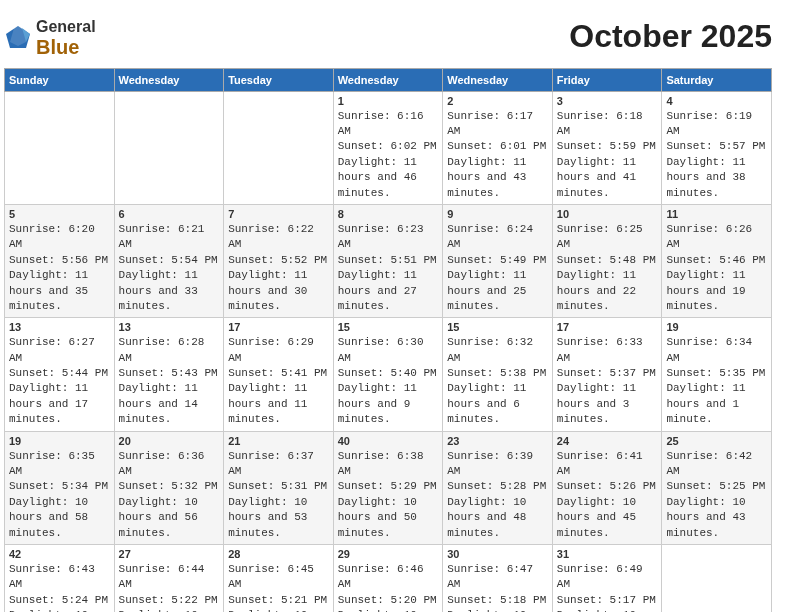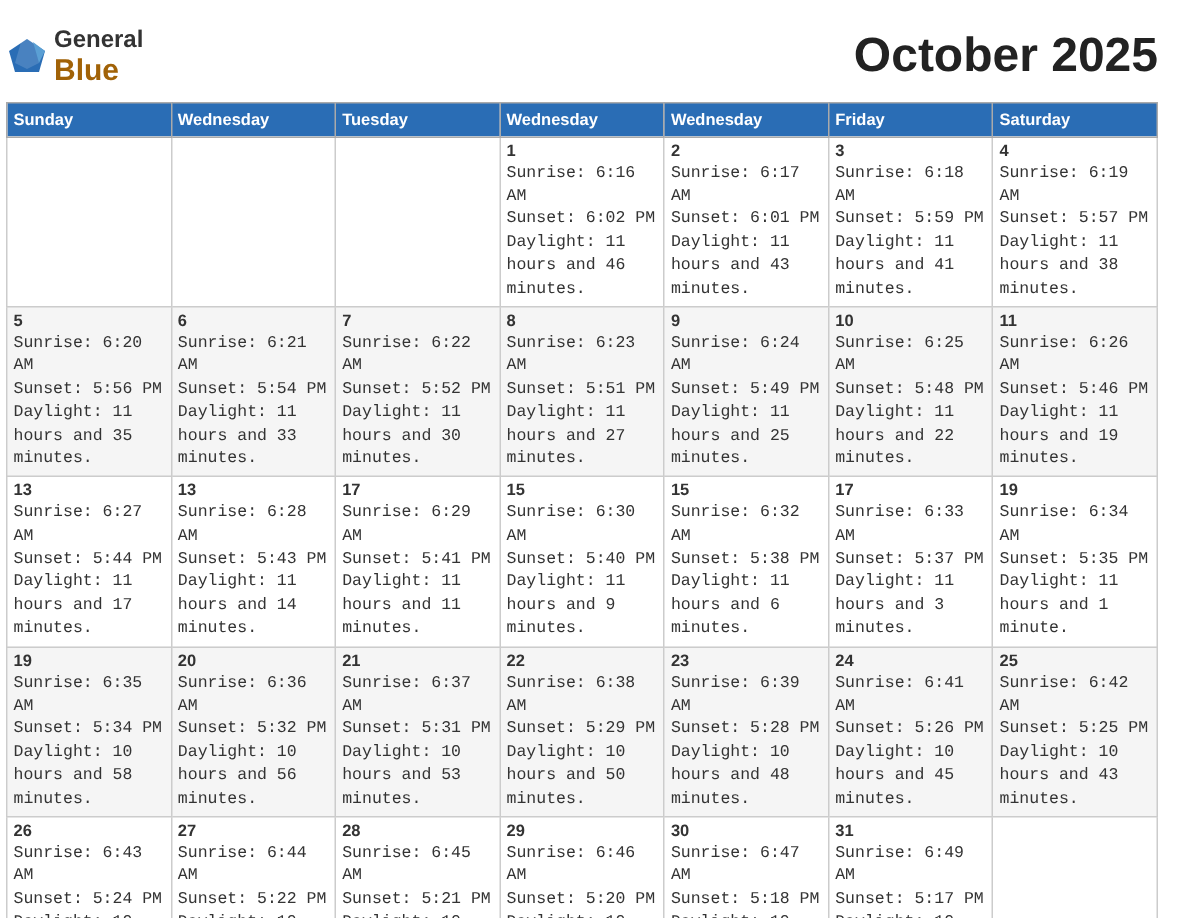--- a/index.html
+++ b/index.html
@@ -222,39 +222,39 @@
       </td>
           <td>
         <span class="day-num">20</span>
         <span class="day-info">Sunrise: 6:36 AM<br>Sunset: 5:32 PM<br>Daylight: 10 hours and 56 minutes.</span>
       </td>
           <td>
         <span class="day-num">21</span>
         <span class="day-info">Sunrise: 6:37 AM<br>Sunset: 5:31 PM<br>Daylight: 10 hours and 53 minutes.</span>
       </td>
           <td>
-        <span class="day-num">22</span>
+        <span class="day-num">40</span>
         <span class="day-info">Sunrise: 6:38 AM<br>Sunset: 5:29 PM<br>Daylight: 10 hours and 50 minutes.</span>
       </td>
           <td>
         <span class="day-num">23</span>
         <span class="day-info">Sunrise: 6:39 AM<br>Sunset: 5:28 PM<br>Daylight: 10 hours and 48 minutes.</span>
       </td>
           <td>
         <span class="day-num">24</span>
         <span class="day-info">Sunrise: 6:41 AM<br>Sunset: 5:26 PM<br>Daylight: 10 hours and 45 minutes.</span>
       </td>
           <td>
         <span class="day-num">25</span>
         <span class="day-info">Sunrise: 6:42 AM<br>Sunset: 5:25 PM<br>Daylight: 10 hours and 43 minutes.</span>
       </td>
         </tr>
         <tr>
           <td>
-        <span class="day-num">26</span>
+        <span class="day-num">42</span>
         <span class="day-info">Sunrise: 6:43 AM<br>Sunset: 5:24 PM<br>Daylight: 10 hours and 40 minutes.</span>
       </td>
           <td>
         <span class="day-num">27</span>
         <span class="day-info">Sunrise: 6:44 AM<br>Sunset: 5:22 PM<br>Daylight: 10 hours and 38 minutes.</span>
       </td>
           <td>
         <span class="day-num">28</span>
         <span class="day-info">Sunrise: 6:45 AM<br>Sunset: 5:21 PM<br>Daylight: 10 hours and 35 minutes.</span>
       </td>

